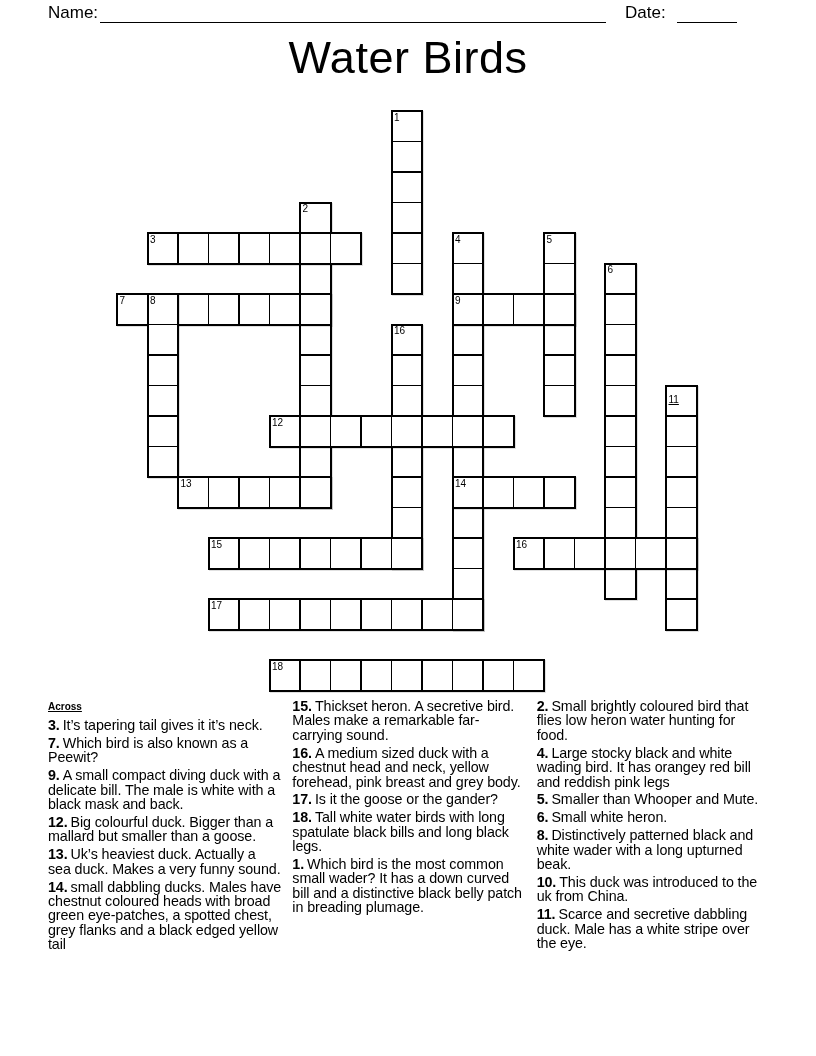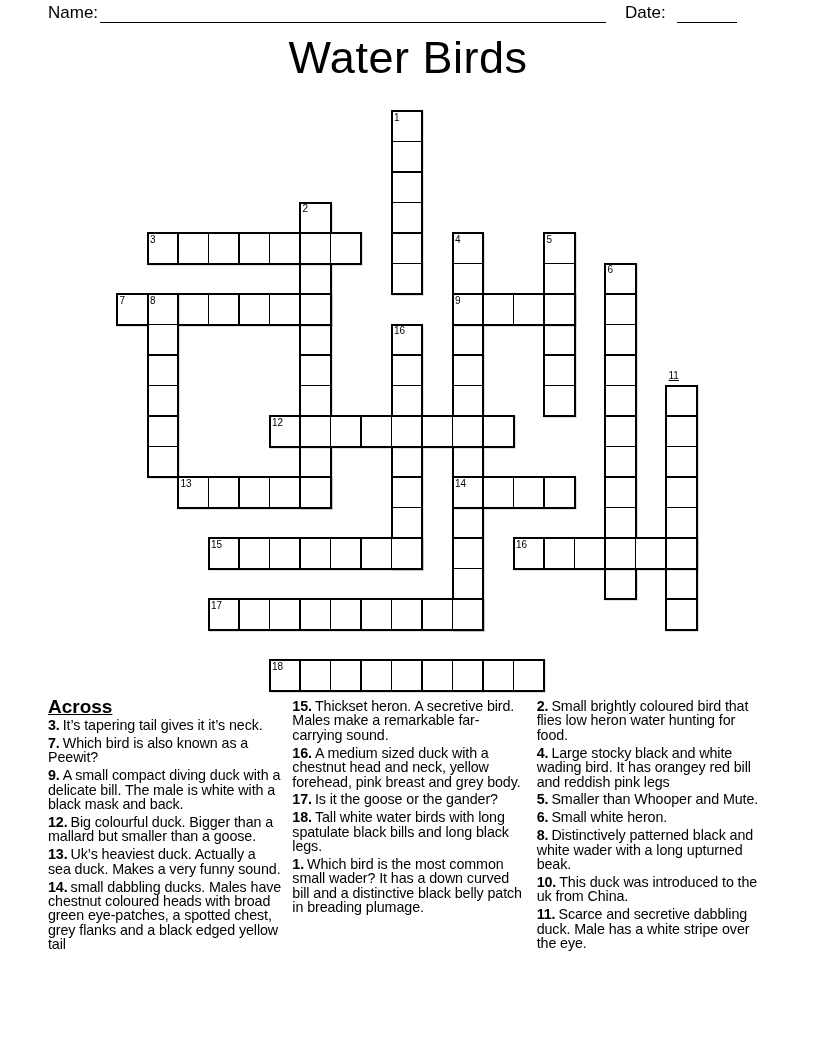--- a/index.html
+++ b/index.html
@@ -20,21 +20,21 @@
         box-sizing:border-box;box-shadow:1px 1px 0 rgba(0,0,0,0.12);}
   .sep-v{position:absolute;top:0;height:100%;width:1.8px;background:#000;}
   .sep-h{position:absolute;left:0;width:100%;height:1.8px;background:#000;}
   .cellnum{position:absolute;font-size:10px;line-height:10px;z-index:6;}
 
   
   .clues{position:absolute;left:48px;top:699px;width:722px;display:flex;gap:11px;}
   .clue-col{flex:1;min-width:0;}
   .clue{margin-bottom:3.5px;font-size:14.3px;line-height:14.4px;letter-spacing:-0.1px;}
   .cnum{font-weight:bold;margin-right:3px;}
-  .clue-header{font-weight:bold;text-decoration:underline;font-size:19px;
+  .clue-header{font-weight:bold;text-decoration:underline;font-size:10px;
                line-height:15px;margin-bottom:4px;}
 </style>
 </head>
 <body>
 
 <div class="page">
 
   <span class="hdr-label" style="left:48px;top:3px;">Name:</span>
   <div class="hline" style="left:100px;top:22px;width:506px;"></div>
   <span class="hdr-label" style="left:625px;top:3px;">Date:</span>
@@ -198,21 +198,21 @@
       <div class="cellnum" style="left: 394px; top: 112.5px;">1</div>
       <div class="cellnum" style="left: 302.5px; top: 204px;">2</div>
       <div class="cellnum" style="left: 150px; top: 234.5px;">3</div>
       <div class="cellnum" style="left: 455px; top: 234.5px;">4</div>
       <div class="cellnum" style="left: 546.5px; top: 234.5px;">5</div>
       <div class="cellnum" style="left: 607.5px; top: 265px;">6</div>
       <div class="cellnum" style="left: 119.5px; top: 295.5px;">7</div>
       <div class="cellnum" style="left: 150px; top: 295.5px;">8</div>
       <div class="cellnum" style="left: 455px; top: 295.5px;">9</div>
       <div class="cellnum" style="left: 394px; top: 326px;">16</div>
-      <div class="cellnum" style="left: 668.5px; top: 371px; text-decoration: underline;">11</div>
+      <div class="cellnum" style="left: 668.5px; top: 395px; text-decoration: underline;">11</div>
       <div class="cellnum" style="left: 272px; top: 417.5px;">12</div>
       <div class="cellnum" style="left: 180.5px; top: 478.5px;">13</div>
       <div class="cellnum" style="left: 455px; top: 478.5px;">14</div>
       <div class="cellnum" style="left: 211px; top: 539.5px;">15</div>
       <div class="cellnum" style="left: 516px; top: 539.5px;">16</div>
       <div class="cellnum" style="left: 211px; top: 600.5px;">17</div>
       <div class="cellnum" style="left: 272px; top: 661.5px;">18</div>
     </div>
 
   <div class="clues">

